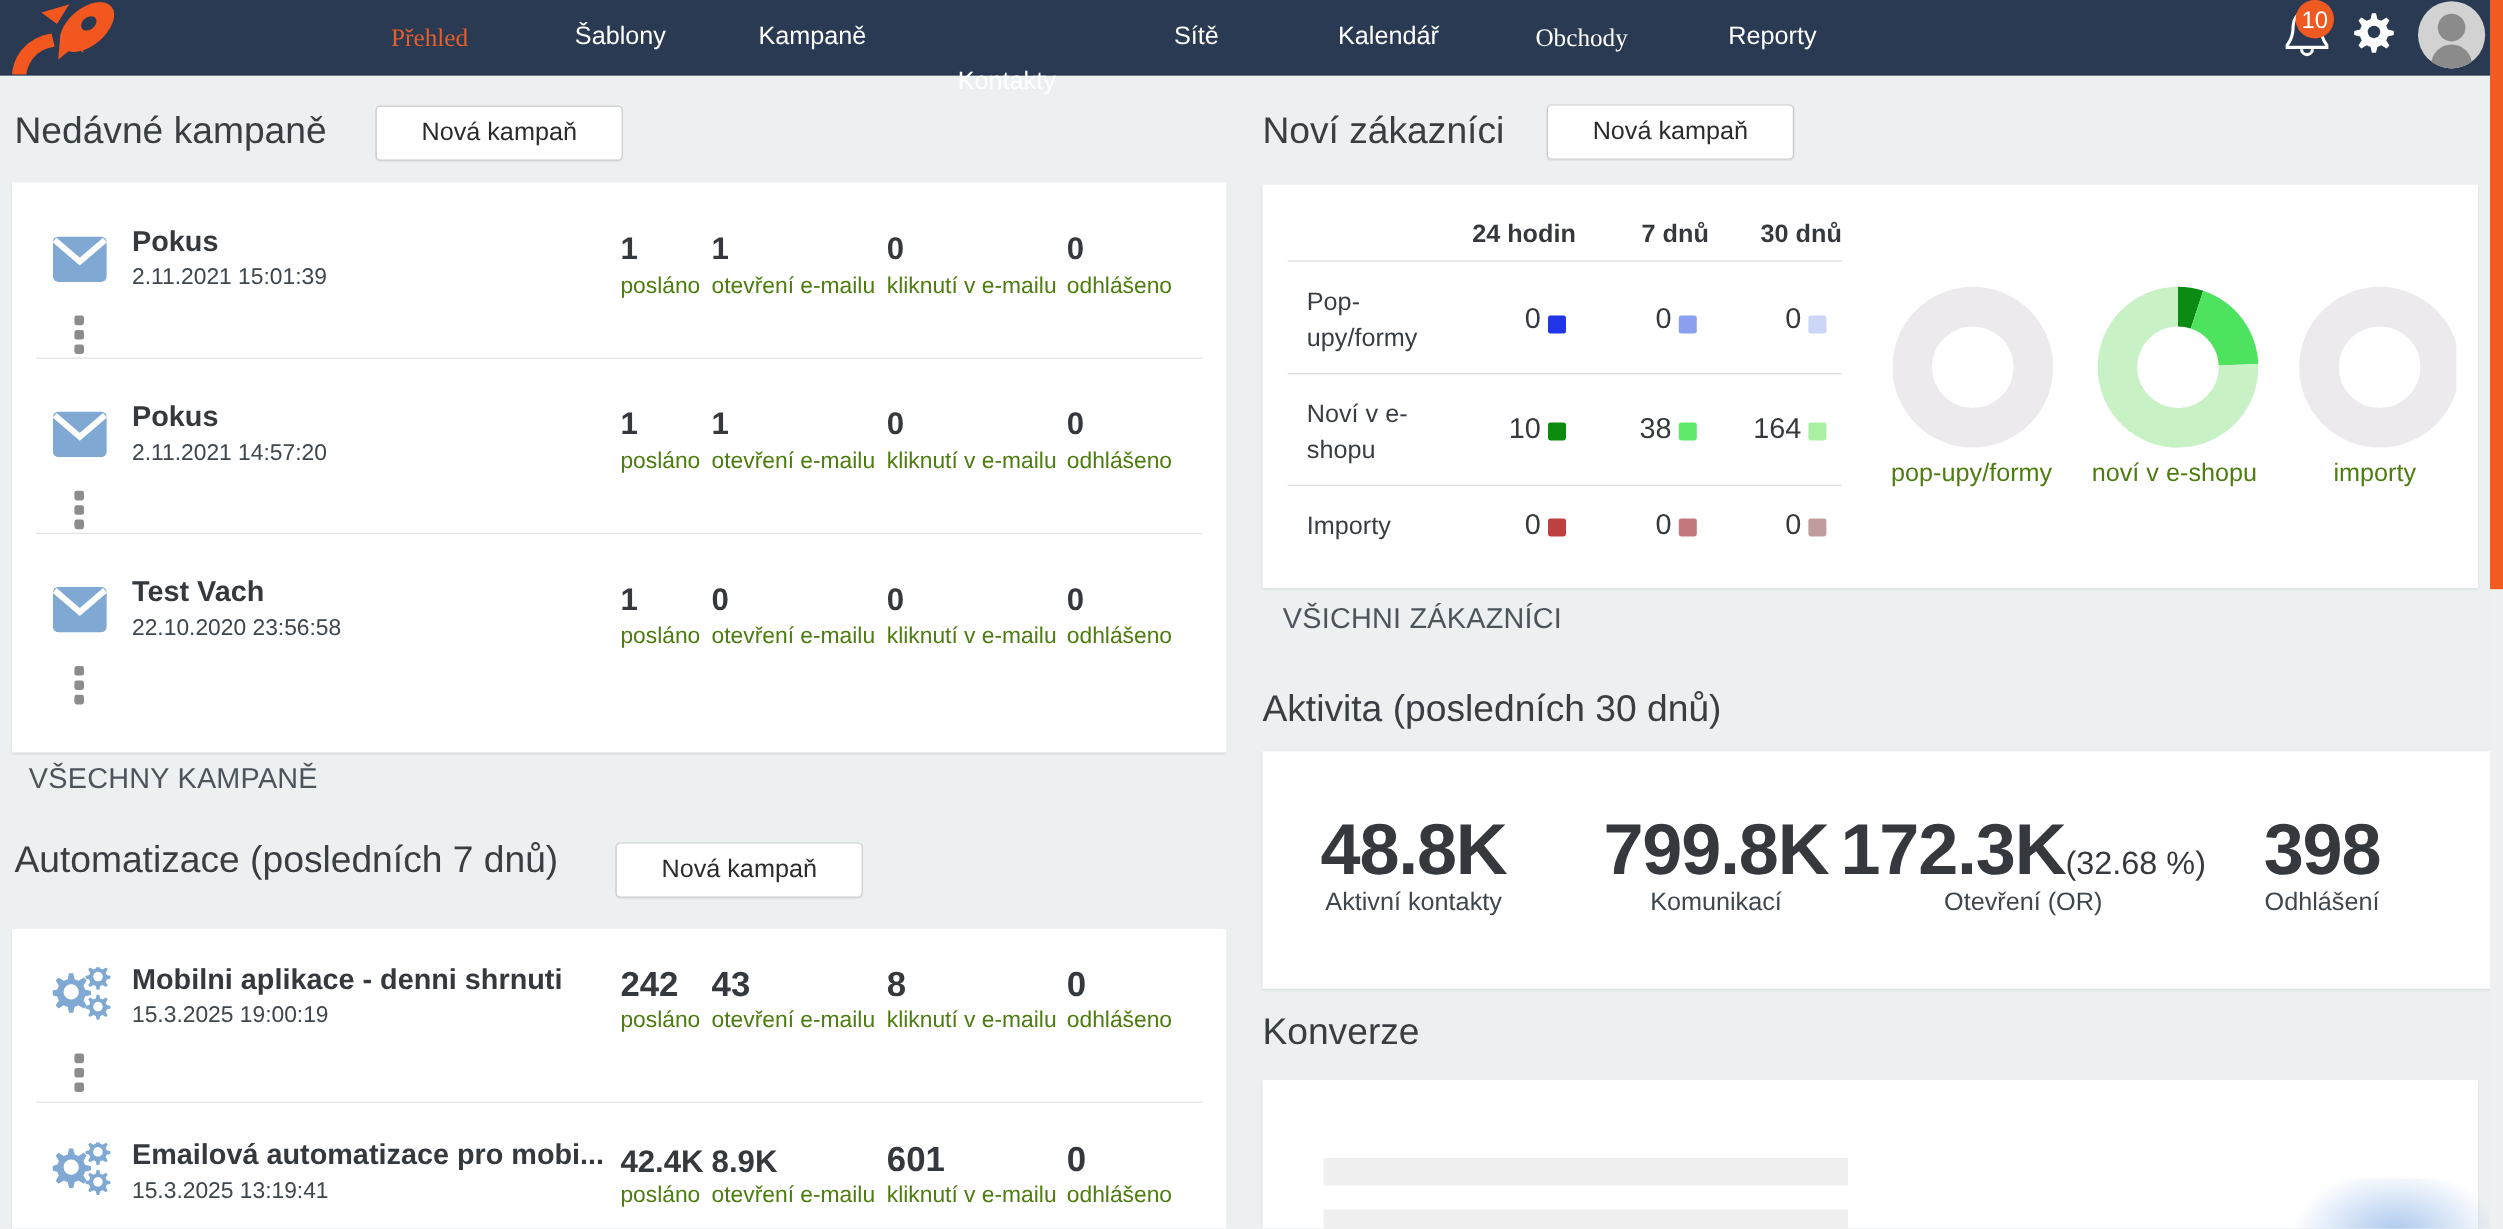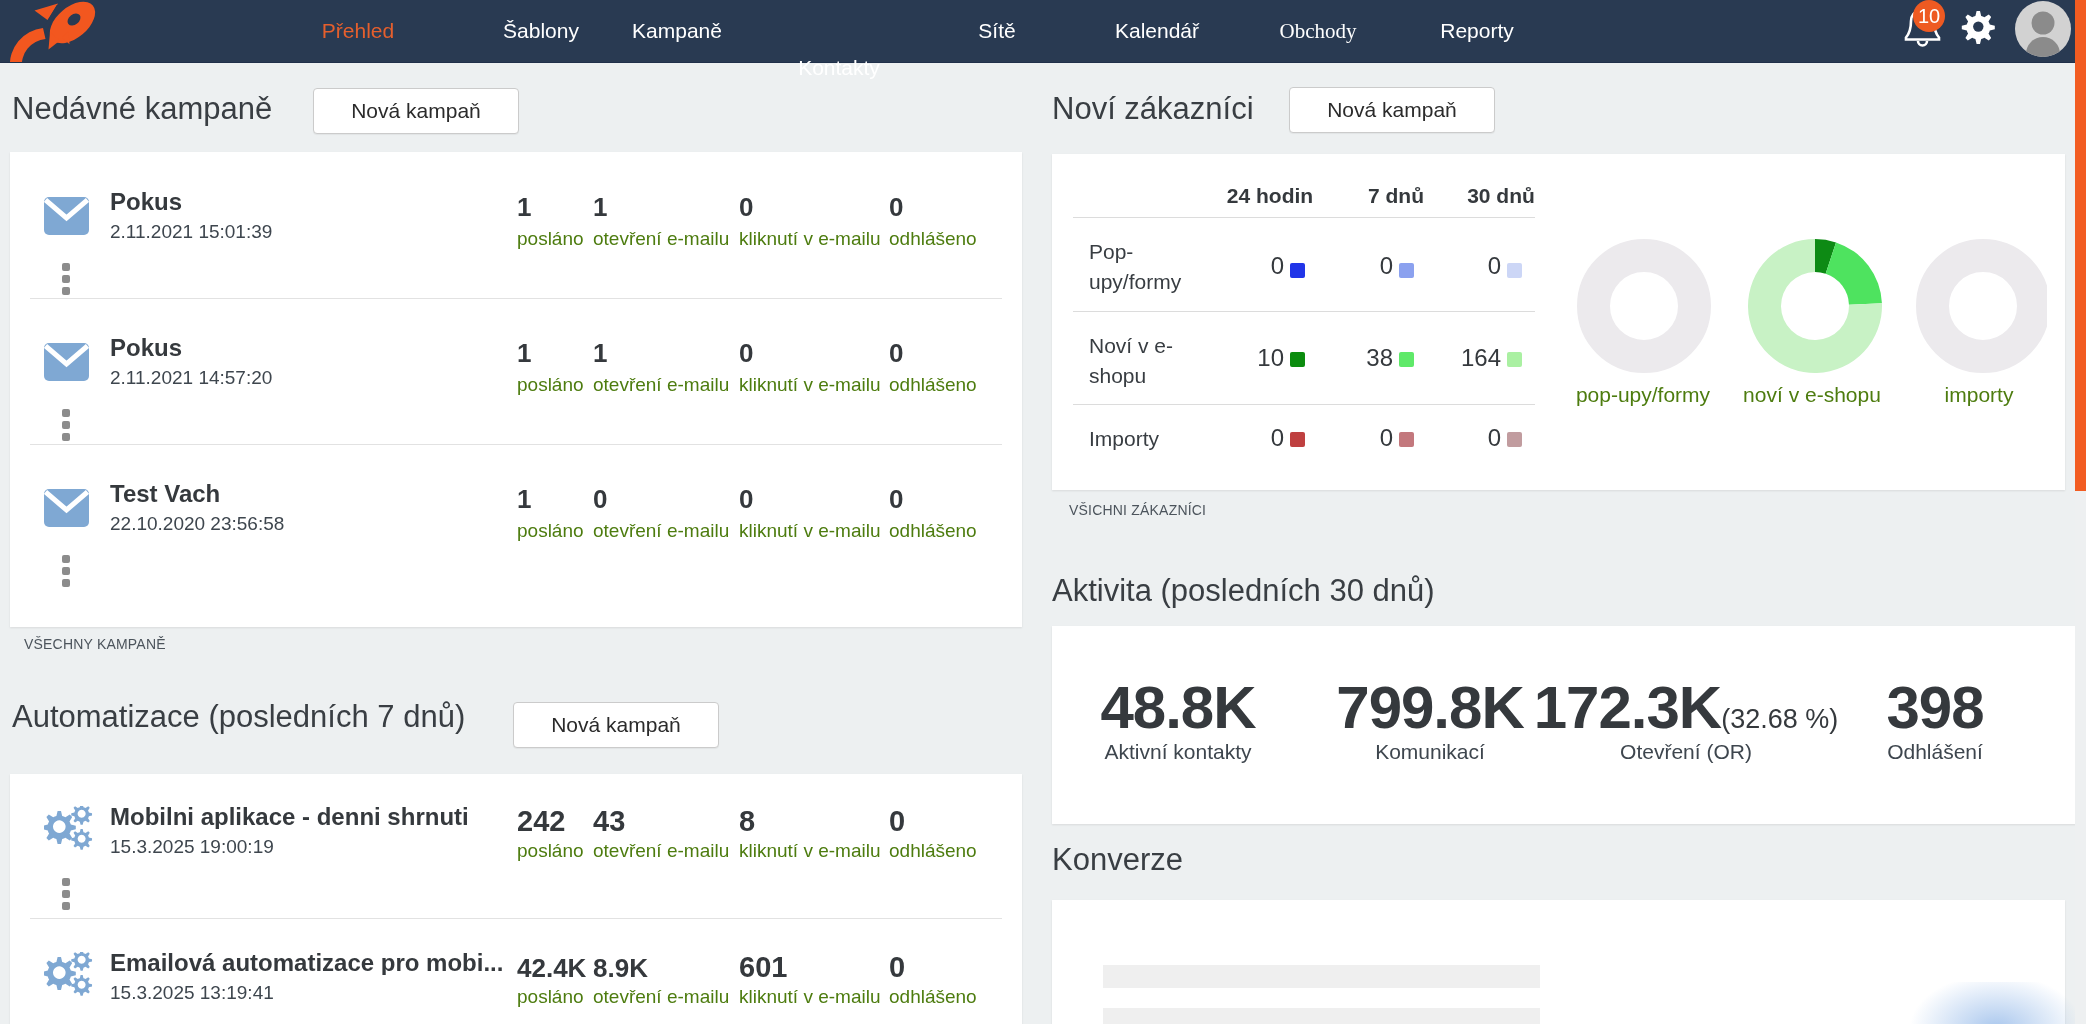--- a/index.html
+++ b/index.html
@@ -4,21 +4,21 @@
 <style>
 * { margin:0; padding:0; box-sizing:border-box; }
 html,body { width:2086px; height:1024px; overflow:hidden; }
 body { font-family:"Liberation Sans", sans-serif; background:#edf0f1; position:relative; }
 #nav { position:absolute; left:0; top:0; width:2086px; height:62px; background:#293a52; box-shadow:0 1px 0 #20304a; }
 .navlink { position:absolute; top:0; height:62px; line-height:62px; font-size:21px; color:#ffffff; transform:translateX(-50%); white-space:nowrap; }
 .navlink.active { color:#e55f2d; }
 .h1 { position:absolute; font-size:31px; font-weight:normal; color:#393e43; white-space:nowrap; line-height:1; }
 .btn { position:absolute; width:206px; height:46px; background:#ffffff; border:1px solid #cbcbcb; border-radius:4px; font-size:21px; color:#2b2b2b; text-align:center; line-height:44px; box-shadow:0 1px 1px rgba(0,0,0,0.05); }
 .card { position:absolute; background:#ffffff; box-shadow:0 1px 2px rgba(0,0,0,0.09); }
-.alllink { position:absolute; font-size:14px; color:#4c545c; letter-spacing:0.2px; }
+.alllink { position:absolute; font-size:24px; color:#4c545c; letter-spacing:0.2px; }
 
 .crow { position:absolute; left:0; width:1012px; }
 .cicon { position:absolute; left:34px; top:0; }
 .ctitle { position:absolute; left:100px; top:-7px; font-size:24px; font-weight:bold; color:#35393d; white-space:nowrap; max-width:404px; overflow:hidden; text-overflow:ellipsis; line-height:1; }
 .cdate { position:absolute; left:100px; top:25px; font-size:19px; color:#3e464e; white-space:nowrap; line-height:1; }
 .stat { position:absolute; top:0; text-align:left; }
 .stat .num { position:absolute; top:-3px; font-size:26px; font-weight:bold; color:#35393d; line-height:1; }
 .stat .lbl { position:absolute; top:32px; font-size:19px; color:#4d7c0f; white-space:nowrap; line-height:1; }
 .s1 { left:507px; } .s2 { left:583px; } .s3 { left:729px; } .s4 { left:879px; }
 #card2 .num { font-size:29px; top:-5px; }
@@ -79,22 +79,22 @@
       <clipPath id="avclip">
           <circle cx="28" cy="28" r="28"></circle>
         </clipPath>
       <circle cx="28" cy="28" r="28" fill="#d2d2d2"></circle>
       <g clip-path="url(#avclip)">
         <circle cx="28" cy="22" r="11.5" fill="#8b8b8b"></circle>
         <path d="M 28 36 a 17 17 0 0 0 -17 17 l 0 6 34 0 0 -6 a 17 17 0 0 0 -17 -17 z" fill="#8b8b8b"></path>
       </g>
     </g>
   </svg>
-  <span class="navlink active" style="left:358px;">Přehled</span>
-  <span class="navlink" style="left:517px;margin-left:24px;">Šablony</span>
+  <span class="navlink active" style="left:358px;font-family:Liberation Serif, serif;">Přehled</span>
+  <span class="navlink" style="left:517px;">Šablony</span>
   <span class="navlink" style="left:677px;">Kampaně</span>
   <span class="navlink" style="left:839px;margin-top:37px;">Kontakty</span>
   <span class="navlink" style="left:997px;">Sítě</span>
   <span class="navlink" style="left:1157px;">Kalendář</span>
   <span class="navlink" style="left:1318px;font-family:Liberation Serif, serif;">Obchody</span>
   <span class="navlink" style="left:1477px;">Reporty</span>
 </div>
 
 <div class="h1" style="left:12px; top:93px;">Nedávné kampaně</div>
 <div class="btn" style="left:313px; top:88px;">Nová kampaň</div>

